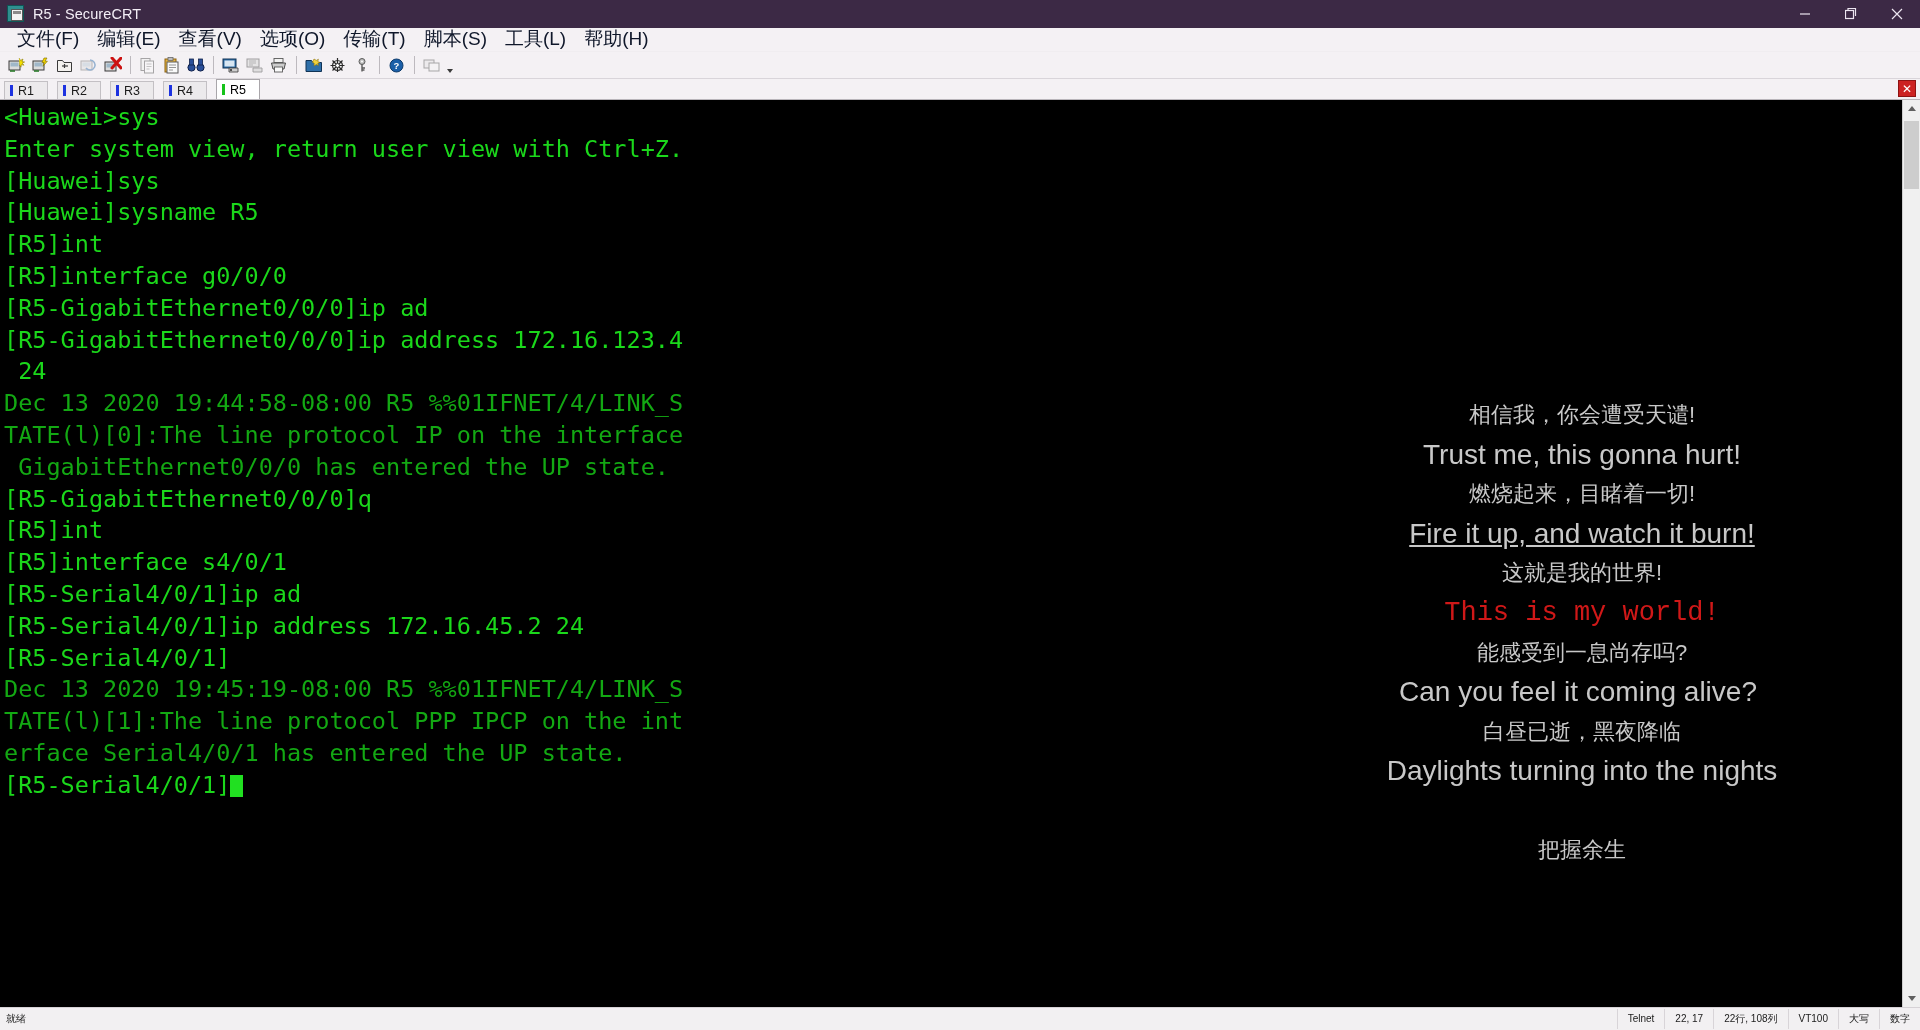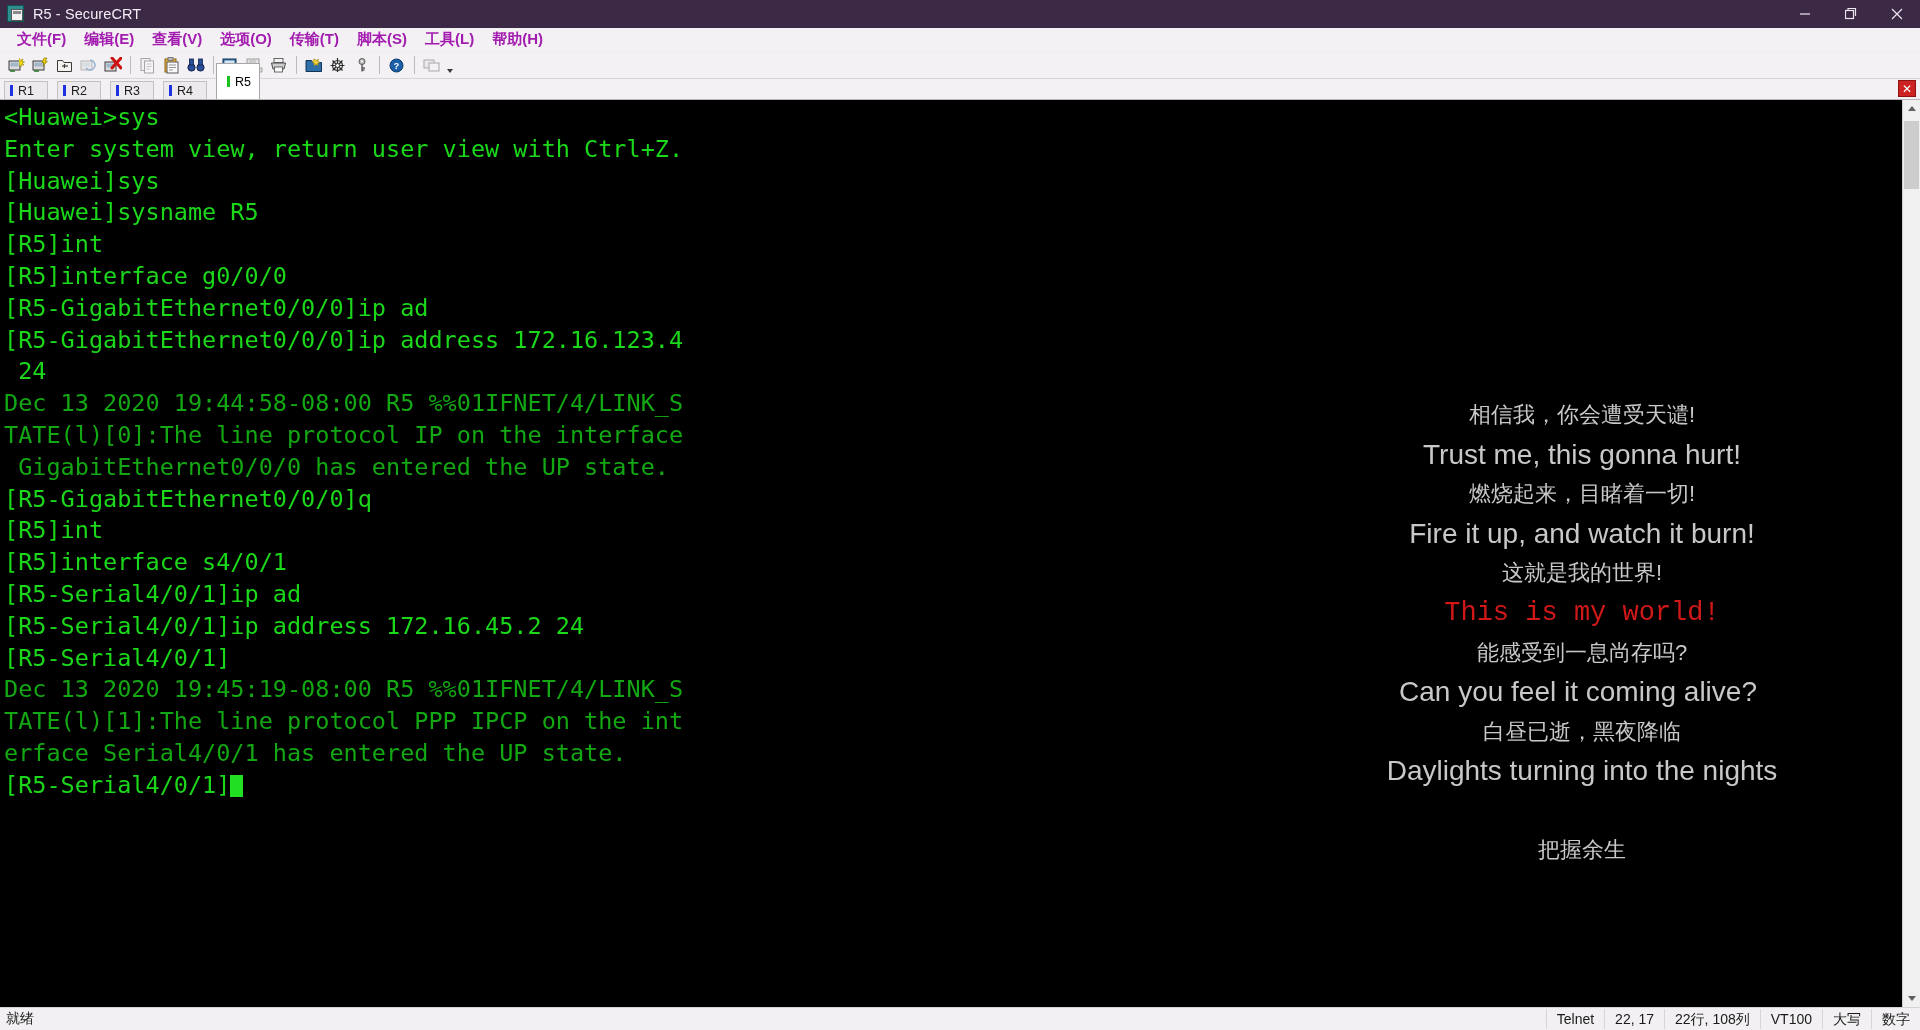--- a/index.html
+++ b/index.html
@@ -86,25 +86,24 @@
   .menubar {
     height: 23px;
     background: #f4f1f4;
     display: flex;
     align-items: center;
     padding-left: 8px;
     flex: 0 0 auto;
     border-bottom: 1px solid #f0edf0;
   }
   .menu-item {
-    font-size: 15px;
-    color: #a21caf;
+    font-size: 19px;
+    color: #0f172a;
     padding: 2px 9px 3px 9px;
     white-space: nowrap;
-    font-weight: bold;
   }
 
   
   .toolbar {
     height: 26px;
     background: #f4f1f4;
     display: flex;
     align-items: center;
     padding-left: 5px;
     flex: 0 0 auto;
@@ -165,23 +164,22 @@
     background: #eceaec;
     border: 1px solid #c3c0c4;
     border-bottom: none;
     margin-right: 1px;
     box-sizing: border-box;
     white-space: nowrap;
   }
   .tab.active {
     background: #ffffff;
     border-color: #a9a6aa;
-    height: 36px;
+    height: 20px;
     color: #000;
-    justify-content: flex-end;
   }
   .tab .tick {
     width: 3px;
     height: 11px;
     background: #1c32e0;
     margin-right: 5px;
     flex: 0 0 auto;
   }
   .tab.active .tick { background: #16c31a; }
   .tab-close {
@@ -289,21 +287,21 @@
     background: #cdcdcd;
   }
 
   
   .statusbar {
     height: 22px;
     background: #f2f0f2;
     border-top: 1px solid #d6d2d6;
     display: flex;
     align-items: center;
-    font-size: 14px;
+    font-size: 10px;
     color: #1a1a1a;
     flex: 0 0 auto;
   }
   .sb-left { padding-left: 6px; white-space: nowrap; }
   .sb-fill { flex: 1 1 auto; }
   .sb-cell {
     padding: 0 10px;
     white-space: nowrap;
     border-left: 1px solid #d8d4d8;
     line-height: 20px;
@@ -545,21 +543,21 @@
 <span class="l-cmd">[R5-Serial4/0/1]ip address 172.16.45.2 24</span>
 <span class="l-cmd">[R5-Serial4/0/1]</span>
 <span class="l-log">Dec 13 2020 19:45:19-08:00 R5 %%01IFNET/4/LINK_S</span>
 <span class="l-log">TATE(l)[1]:The line protocol PPP IPCP on the int</span>
 <span class="l-log">erface Serial4/0/1 has entered the UP state.</span>
 <span class="l-cmd">[R5-Serial4/0/1]</span><span class="cursor"></span></pre>
       <div class="lyrics" id="lyrics">
           <div class="lyric-line cn" style="position: absolute; left: 0px; right: 0px; top: 295px;">相信我，你会遭受天谴!</div>
           <div class="lyric-line" style="position: absolute; left: 0px; right: 0px; top: 334.6px;">Trust me, this gonna hurt!</div>
           <div class="lyric-line cn" style="position: absolute; left: 0px; right: 0px; top: 374.2px;">燃烧起来，目睹着一切!</div>
-          <div class="lyric-line" style="position: absolute; left: 0px; right: 0px; top: 413.8px;">Fire it up, and watch it burn!</div>
+          <div class="lyric-line" style="position: absolute; left: 0px; right: 0px; top: 413.8px; text-decoration: underline;">Fire it up, and watch it burn!</div>
           <div class="lyric-line cn" style="position: absolute; left: 0px; right: 0px; top: 453.4px;">这就是我的世界!</div>
           <div class="lyric-line hl" style="position: absolute; left: 0px; right: 0px; top: 493px;">This is my world!</div>
           <div class="lyric-line cn" style="position: absolute; left: 0px; right: 0px; top: 532.6px;">能感受到一息尚存吗?</div>
           <div class="lyric-line" style="position: absolute; left: 0px; right: 8px; top: 572.2px;">Can you feel it coming alive?</div>
           <div class="lyric-line cn" style="position: absolute; left: 0px; right: 0px; top: 611.8px;">白昼已逝，黑夜降临</div>
           <div class="lyric-line" style="position: absolute; left: 0px; right: 0px; top: 651.4px;">Daylights turning into the nights</div>
           <div class="lyric-line cn" style="position: absolute; left: 0px; right: 0px; top: 730px;">把握余生</div>
         </div>
     </div>
     <div class="term-scroll">

